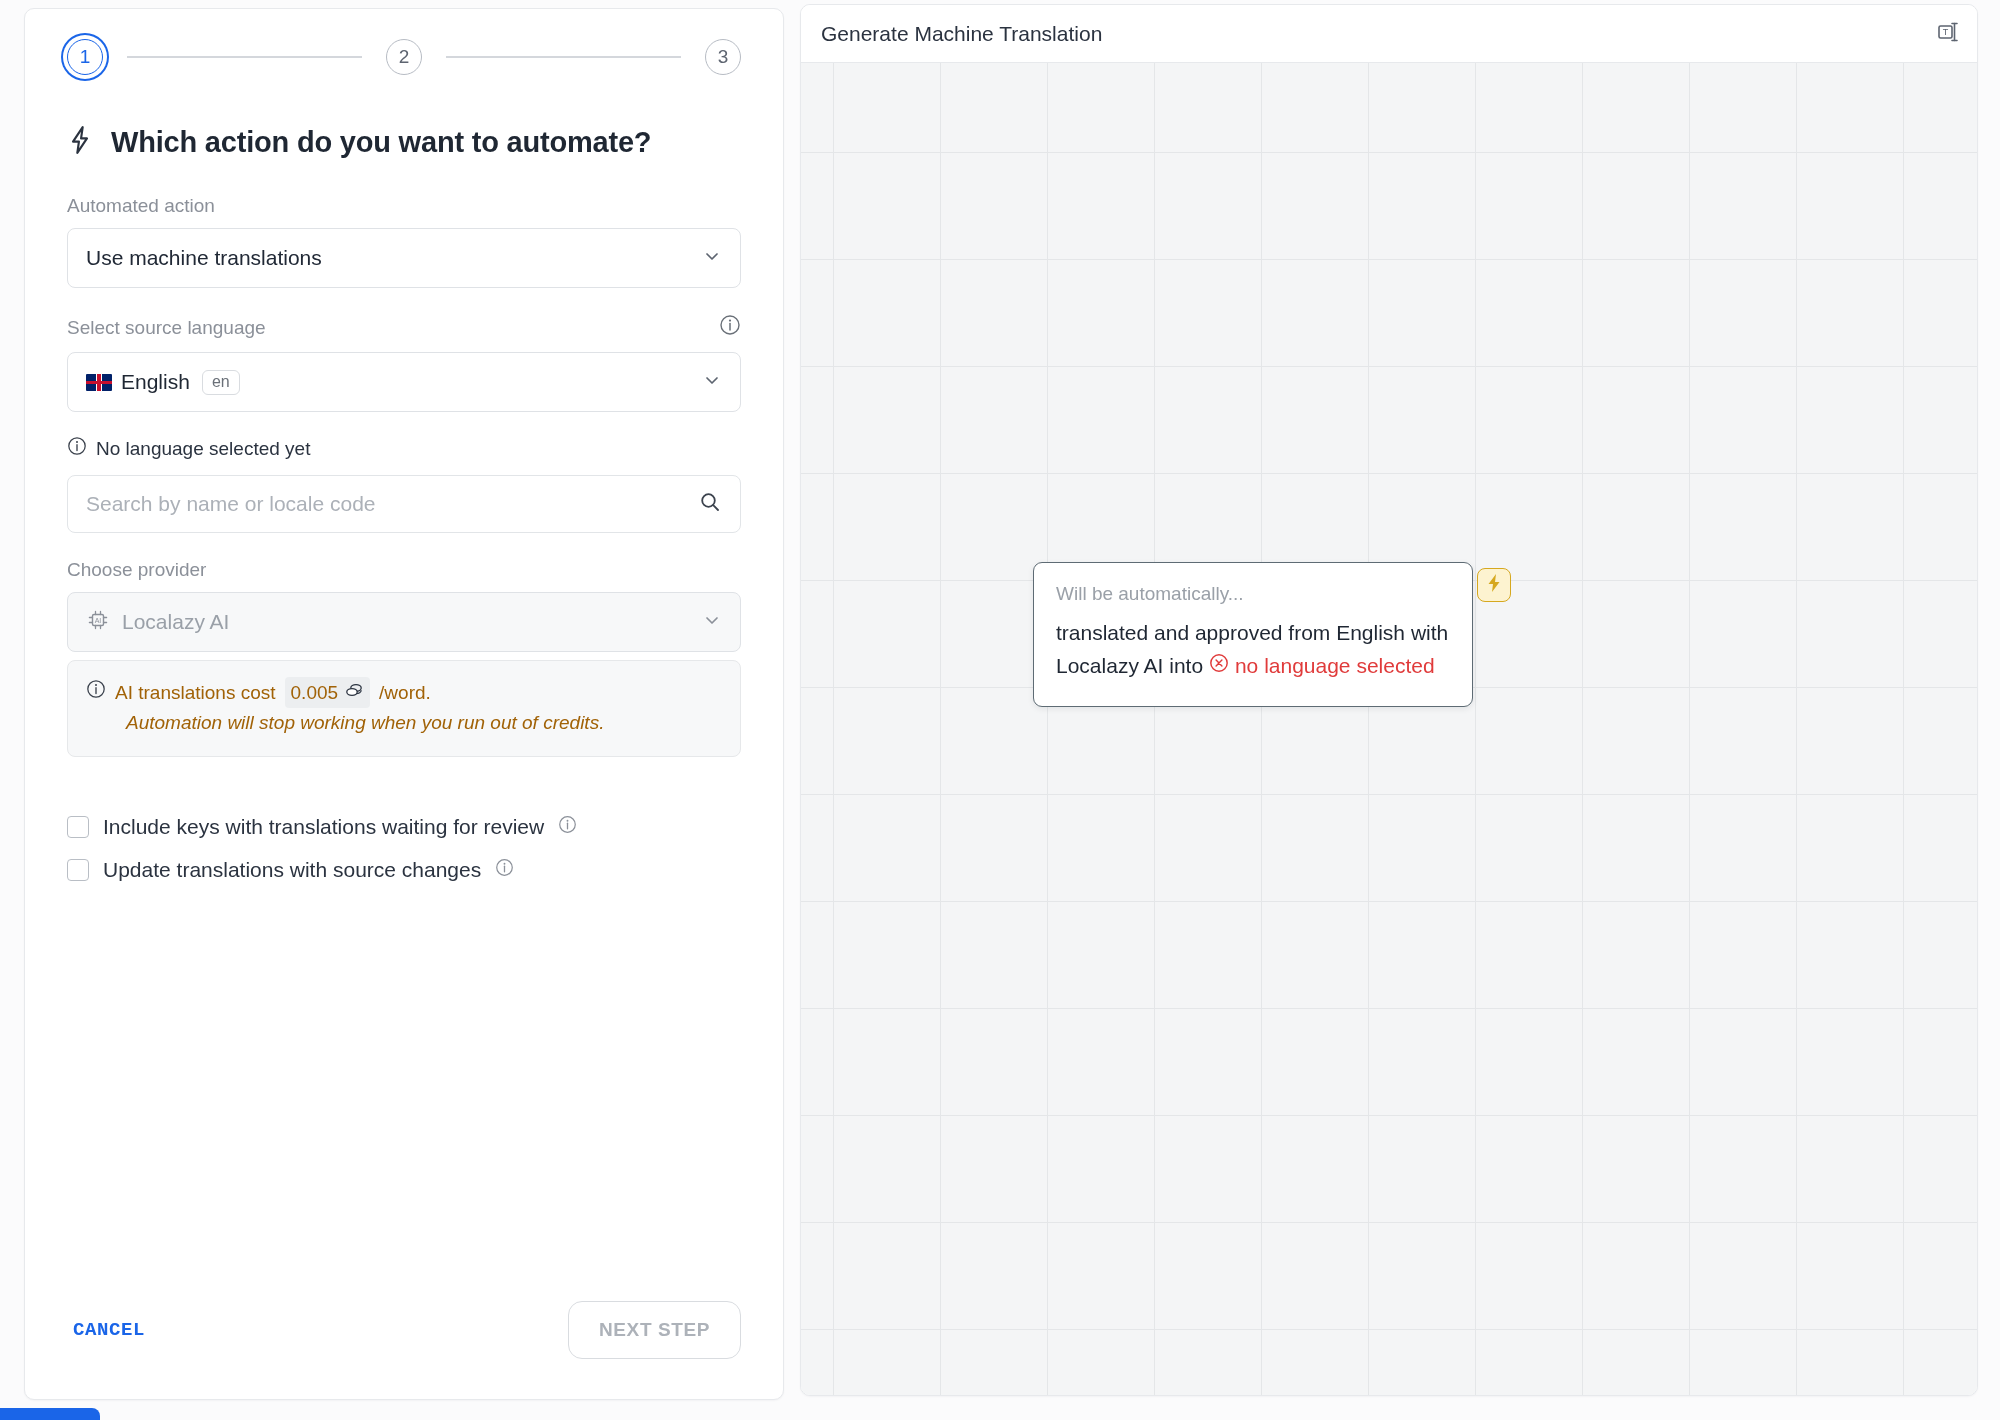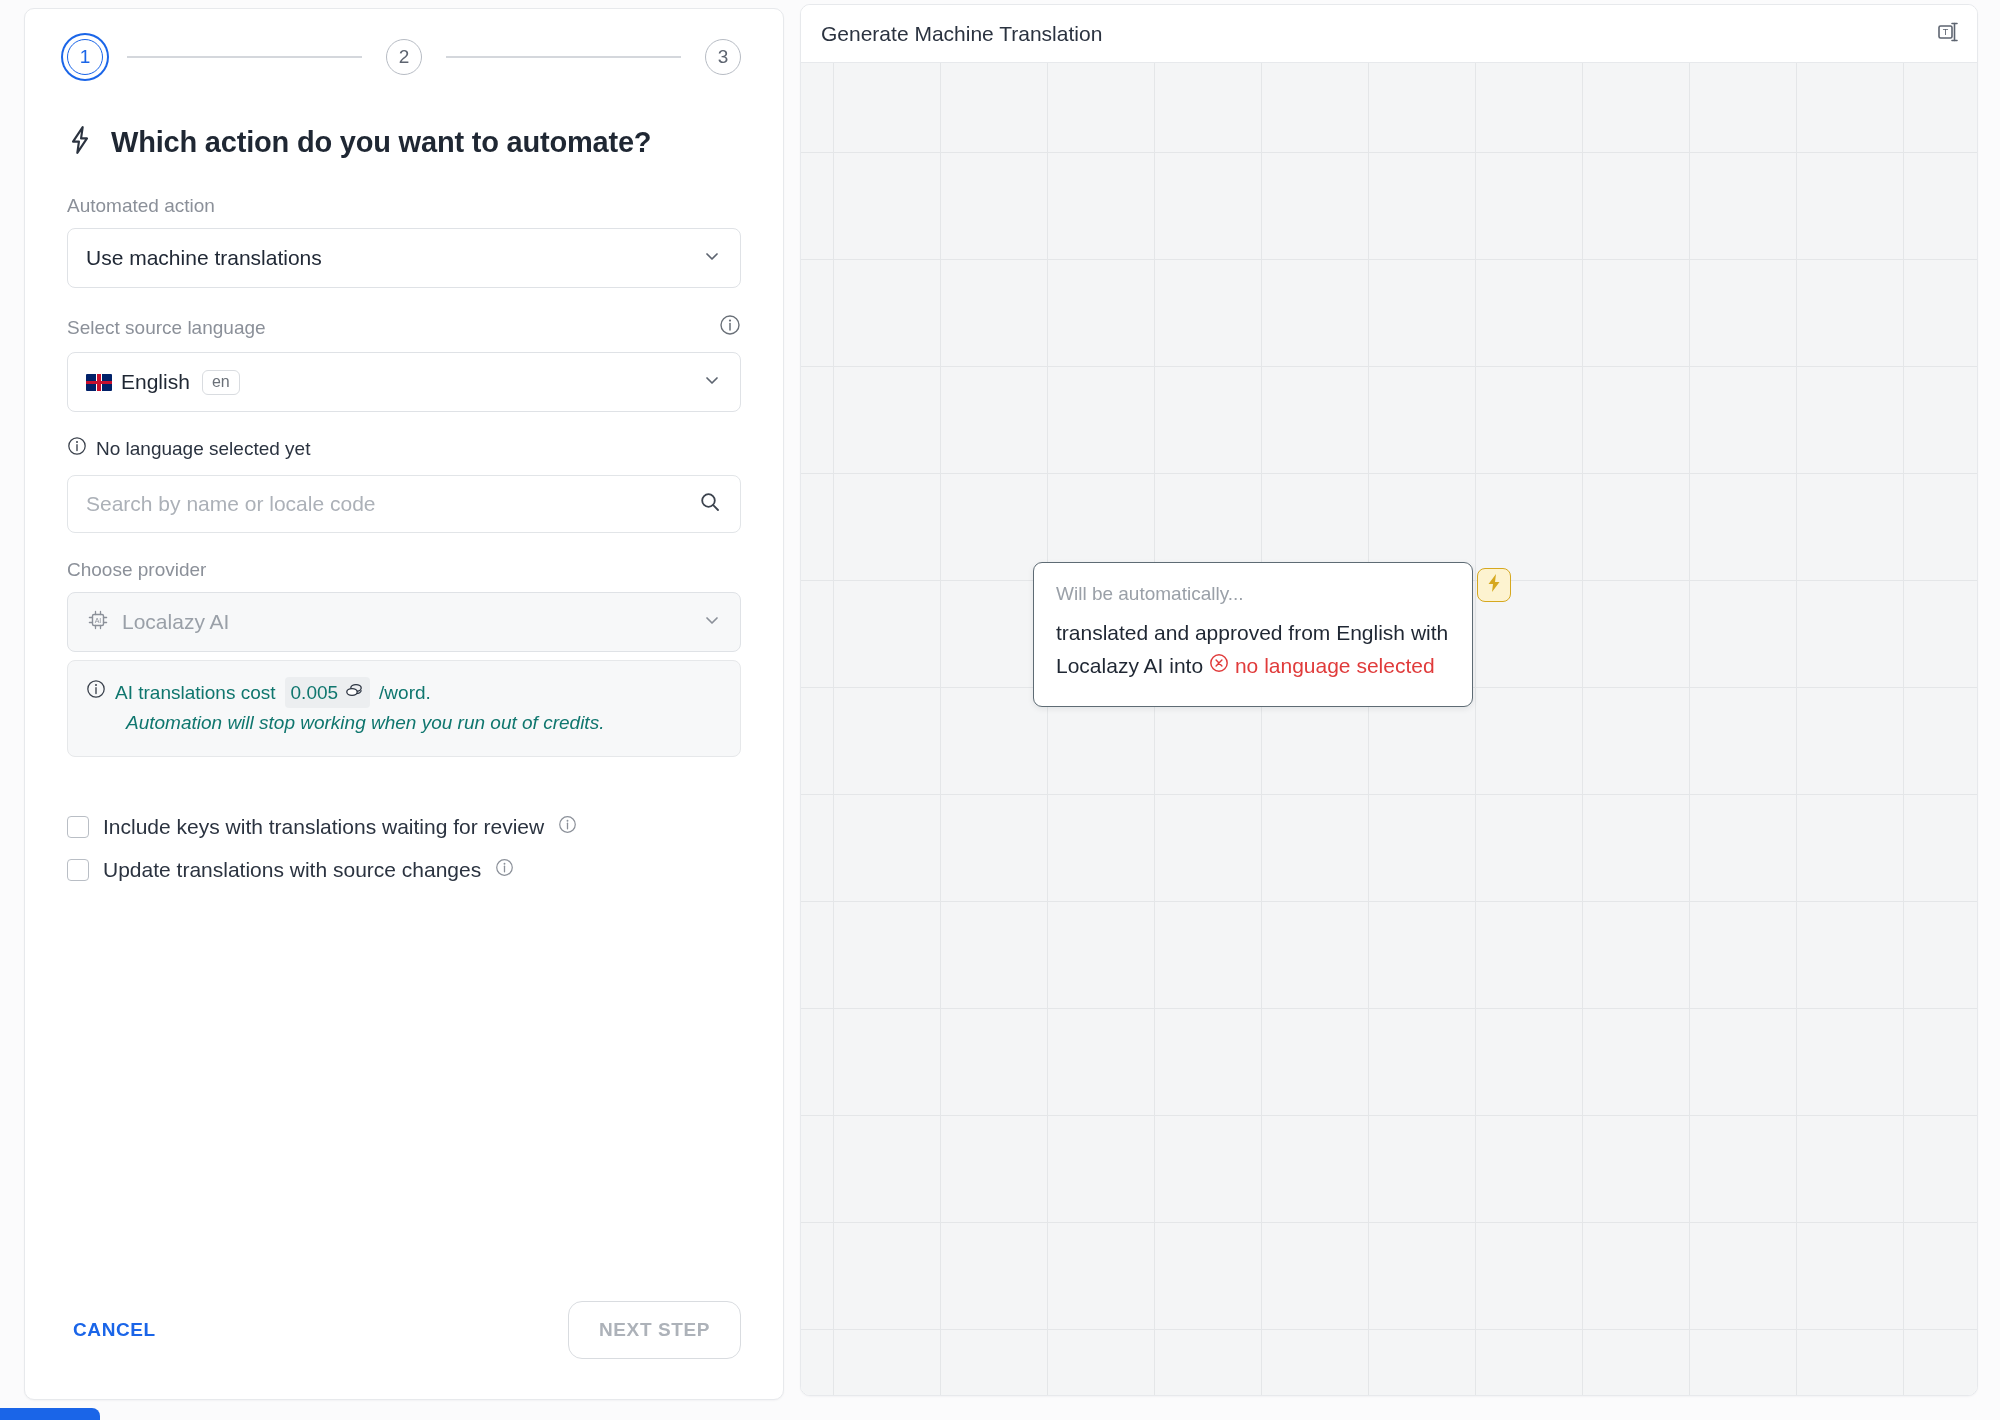--- a/index.html
+++ b/index.html
@@ -175,21 +175,21 @@
   .provider-icon { margin-right: 12px; flex: 0 0 auto; }
 
   
   .cost-note {
     margin-top: 8px;
     border: 1px solid #e6e8ea;
     border-radius: 8px;
     background: #f7f8f9;
     padding: 16px 18px 18px;
     font-size: 19px;
-    color: #0f766e;
+    color: #a16207;
     line-height: 1.55;
   }
   .cost-line1 { display: flex; align-items: center; gap: 9px; flex-wrap: wrap; }
   .cost-hl {
     background: #eceef0;
     border-radius: 4px;
     padding: 1px 6px;
     display: inline-flex;
     align-items: center;
     gap: 6px;
@@ -225,21 +225,21 @@
   }
   .btn-cancel {
     background: none;
     border: 0;
     color: #1a65e8;
     font-size: 19px;
     font-weight: bold;
     letter-spacing: 0.6px;
     cursor: pointer;
     padding: 10px 6px;
-    font-family: Liberation Sans, sans-serif;
+    font-family: Liberation Mono, monospace;
   }
   .btn-next {
     margin-left: auto;
     border: 1px solid #d9dce0;
     border-radius: 14px;
     background: #fff;
     color: #adb2b9;
     font-size: 19px;
     font-weight: bold;
     letter-spacing: 0.6px;

